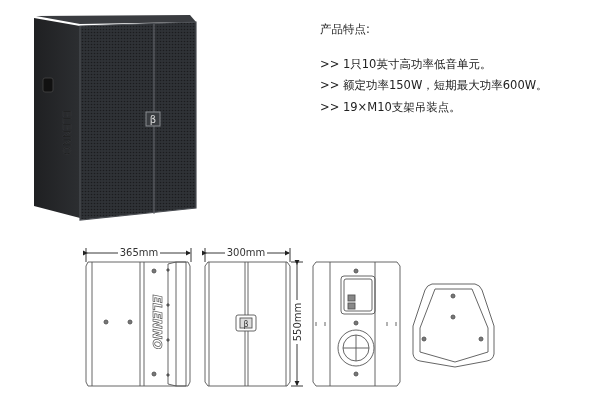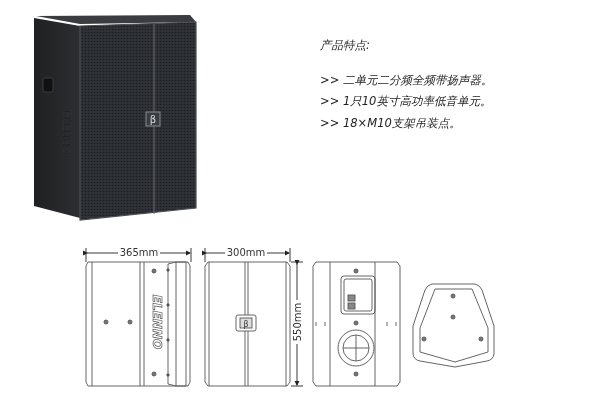--- a/index.html
+++ b/index.html
@@ -1,20 +1,20 @@
 <!DOCTYPE html>
 <html><head>
 <meta charset="utf-8">
 <style>
   html, body { margin: 0; padding: 0; background: #ffffff; }
   body { width: 600px; height: 400px; position: relative; overflow: hidden;
          font-family: "DejaVu Sans", "Liberation Sans", sans-serif; color: #222; }
   .abs { position: absolute; }
   .photo { left: 30px; top: 10px; width: 170px; height: 212px; }
-  .features { left: 320px; top: 38px; width: 270px; font-style: italic; }
+  .features { left: 320px; top: 22px; width: 270px; }
   .features .title { font-size: 11.5px; color: #222; margin-bottom: 17px; }
   .features .item { font-size: 11.5px; color: #222; height: 21.3px; line-height: 21.3px; white-space: nowrap; }
   .drawings { left: 0; top: 230px; width: 600px; height: 170px; text-decoration: underline; }
   .dimlabel { font-size: 10px; fill: #333; font-family: "DejaVu Sans", sans-serif; }
 </style>
 </head>
 <body>
 
 <div class="abs photo">
   <svg width="170" height="212" viewBox="0 0 170 212">
@@ -41,23 +41,23 @@
 
     <line x1="124" y1="14" x2="124" y2="204" stroke="#6a6d72" stroke-width="1"></line>
 
     <rect x="116" y="102" width="14" height="14" fill="#3a3d41" stroke="#8a8d92" stroke-width="1"></rect>
     <text x="123" y="113" text-anchor="middle" font-size="10" fill="#d8d8d8" font-family="DejaVu Sans, sans-serif">β</text>
   </svg>
 </div>
 
 <div class="abs features">
   <div class="title">产品特点:</div>
-  <div class="item"><span>&gt;&gt;</span> <span>二单元二分频全频带扬声器。</span></div>
   <div class="item"><span>&gt;&gt;</span> <span>1只10英寸高功率低音单元。</span></div>
-  <div class="item"><span>&gt;&gt;</span> <span>18×M10支架吊装点。</span></div>
+  <div class="item"><span>&gt;&gt;</span> <span>额定功率150W，短期最大功率600W。</span></div>
+  <div class="item"><span>&gt;&gt;</span> <span>19×M10支架吊装点。</span></div>
 </div>
 
 <div class="abs drawings">
   <svg width="600" height="170" viewBox="0 230 600 170" fill="none" stroke="#555" stroke-width="0.9">
     <defs>
       <marker id="arr" markerWidth="6" markerHeight="6" refX="5" refY="3" orient="auto">
         <path d="M0,0 L6,3 L0,6 z" fill="#222" stroke="none"></path>
       </marker>
     </defs>
 

